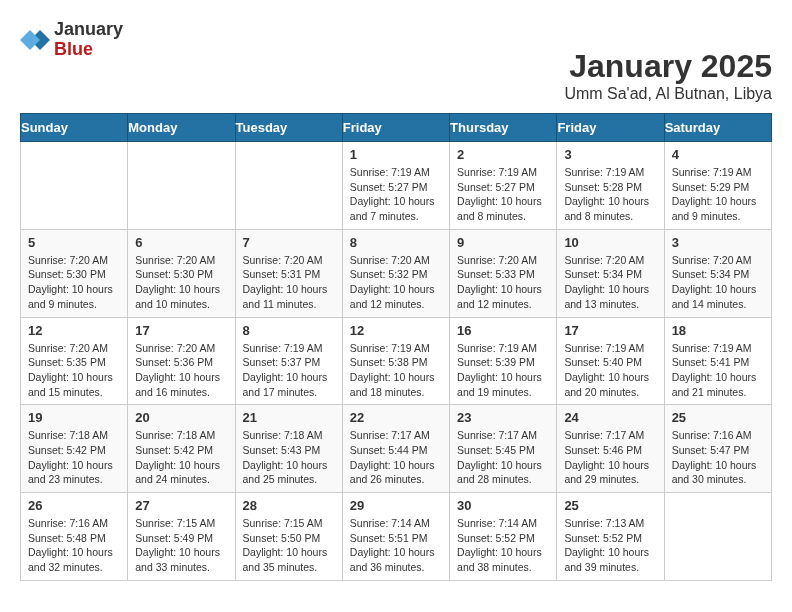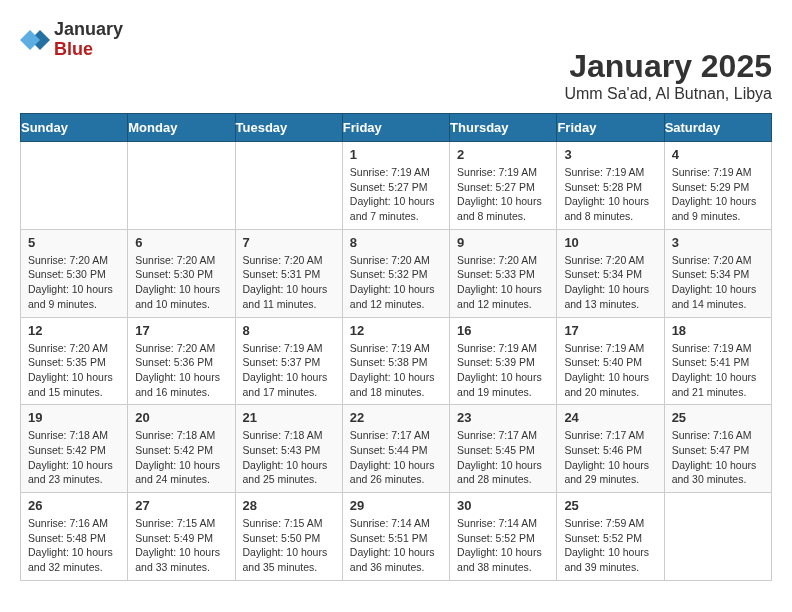--- a/index.html
+++ b/index.html
@@ -346,21 +346,21 @@
         </td>
         <td>
           <div class="day-number">30</div>
           <div class="day-info" style="white-space: pre-line;">Sunrise: 7:14 AM
 Sunset: 5:52 PM
 Daylight: 10 hours
 and 38 minutes.</div>
         </td>
         <td>
           <div class="day-number">25</div>
-          <div class="day-info" style="white-space: pre-line;">Sunrise: 7:59 AM
+          <div class="day-info" style="white-space: pre-line;">Sunrise: 7:13 AM
 Sunset: 5:52 PM
 Daylight: 10 hours
 and 39 minutes.</div>
         </td>
         <td class="empty-cell"></td>
       </tr>
     </tbody>
 </table>
 
 </body></html>

